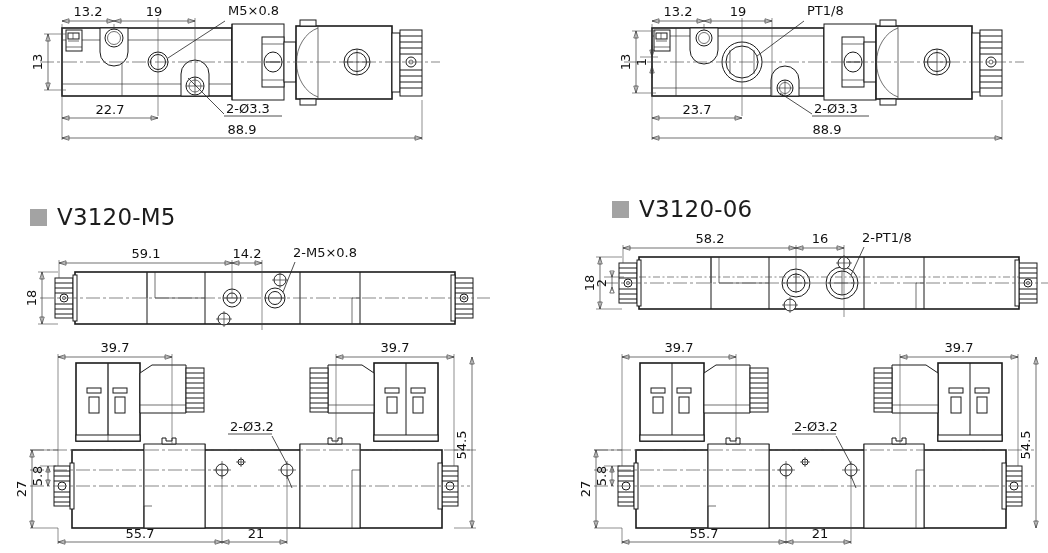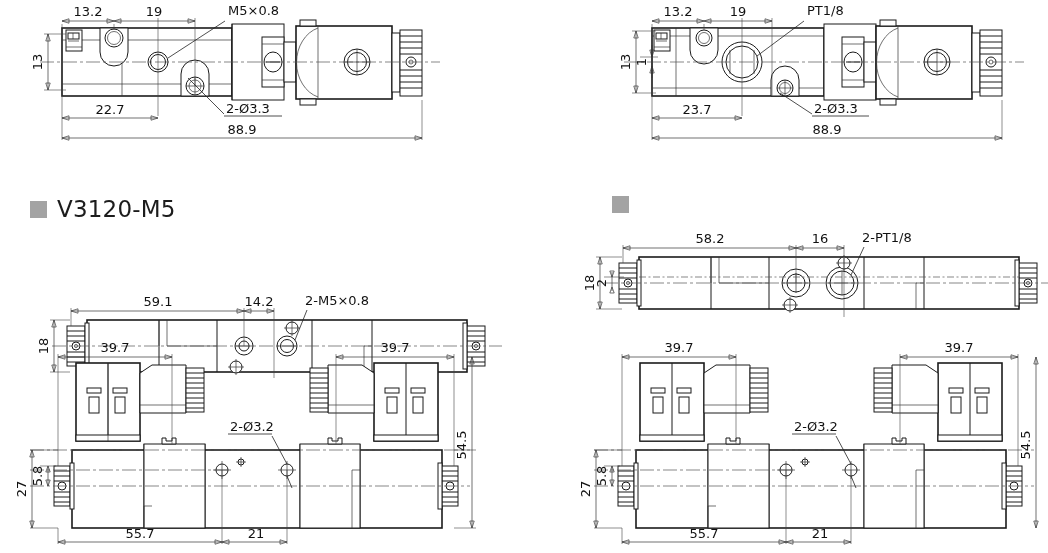--- a/index.html
+++ b/index.html
@@ -299,30 +299,31 @@
         <text x="283" y="15">PT1/8</text>
       </g>
       <g>
         <line class="lead" x1="256" y1="93" x2="288" y2="114"></line>
         <line class="lead" x1="288" y1="116" x2="345" y2="116"></line>
         <text x="290" y="113">2-Ø3.3</text>
       </g>
     </svg>
   </div>
 
-  <div class="title-row" style="left:30px;top:196px;justify-content:flex-end;">
+  <div class="title-row" style="left:30px;top:204px;justify-content:flex-end;">
     <span class="title-marker"></span>
     <span class="title-text">V3120-M5</span>
   </div>
 
   <div class="title-row" style="left:612px;top:196px;">
     <span class="title-marker"></span>
+    <span class="title-text">V3120-06</span>
   </div>
 
-  <div class="panel" style="left:12px;top:240px;width:524px;height:100px;margin-top:48px;">
+  <div class="panel" style="left:0;top:240px;width:524px;height:100px;">
     <svg width="524" height="100" viewBox="0 0 524 100">
       <g>
         <rect class="ln2 fill" x="75" y="32" width="380" height="52"></rect>
         <line class="ln" x1="147" y1="32" x2="147" y2="84"></line>
         <line class="ln" x1="205" y1="32" x2="205" y2="84"></line>
         <line class="ln" x1="300" y1="32" x2="300" y2="84"></line>
         <line class="ln" x1="360" y1="32" x2="360" y2="84"></line>
         <line class="thin" x1="147" y1="32" x2="147" y2="58"></line>
         <line class="thin" x1="155" y1="32" x2="155" y2="58"></line>
         <line class="thin" x1="155" y1="58" x2="205" y2="58"></line>

